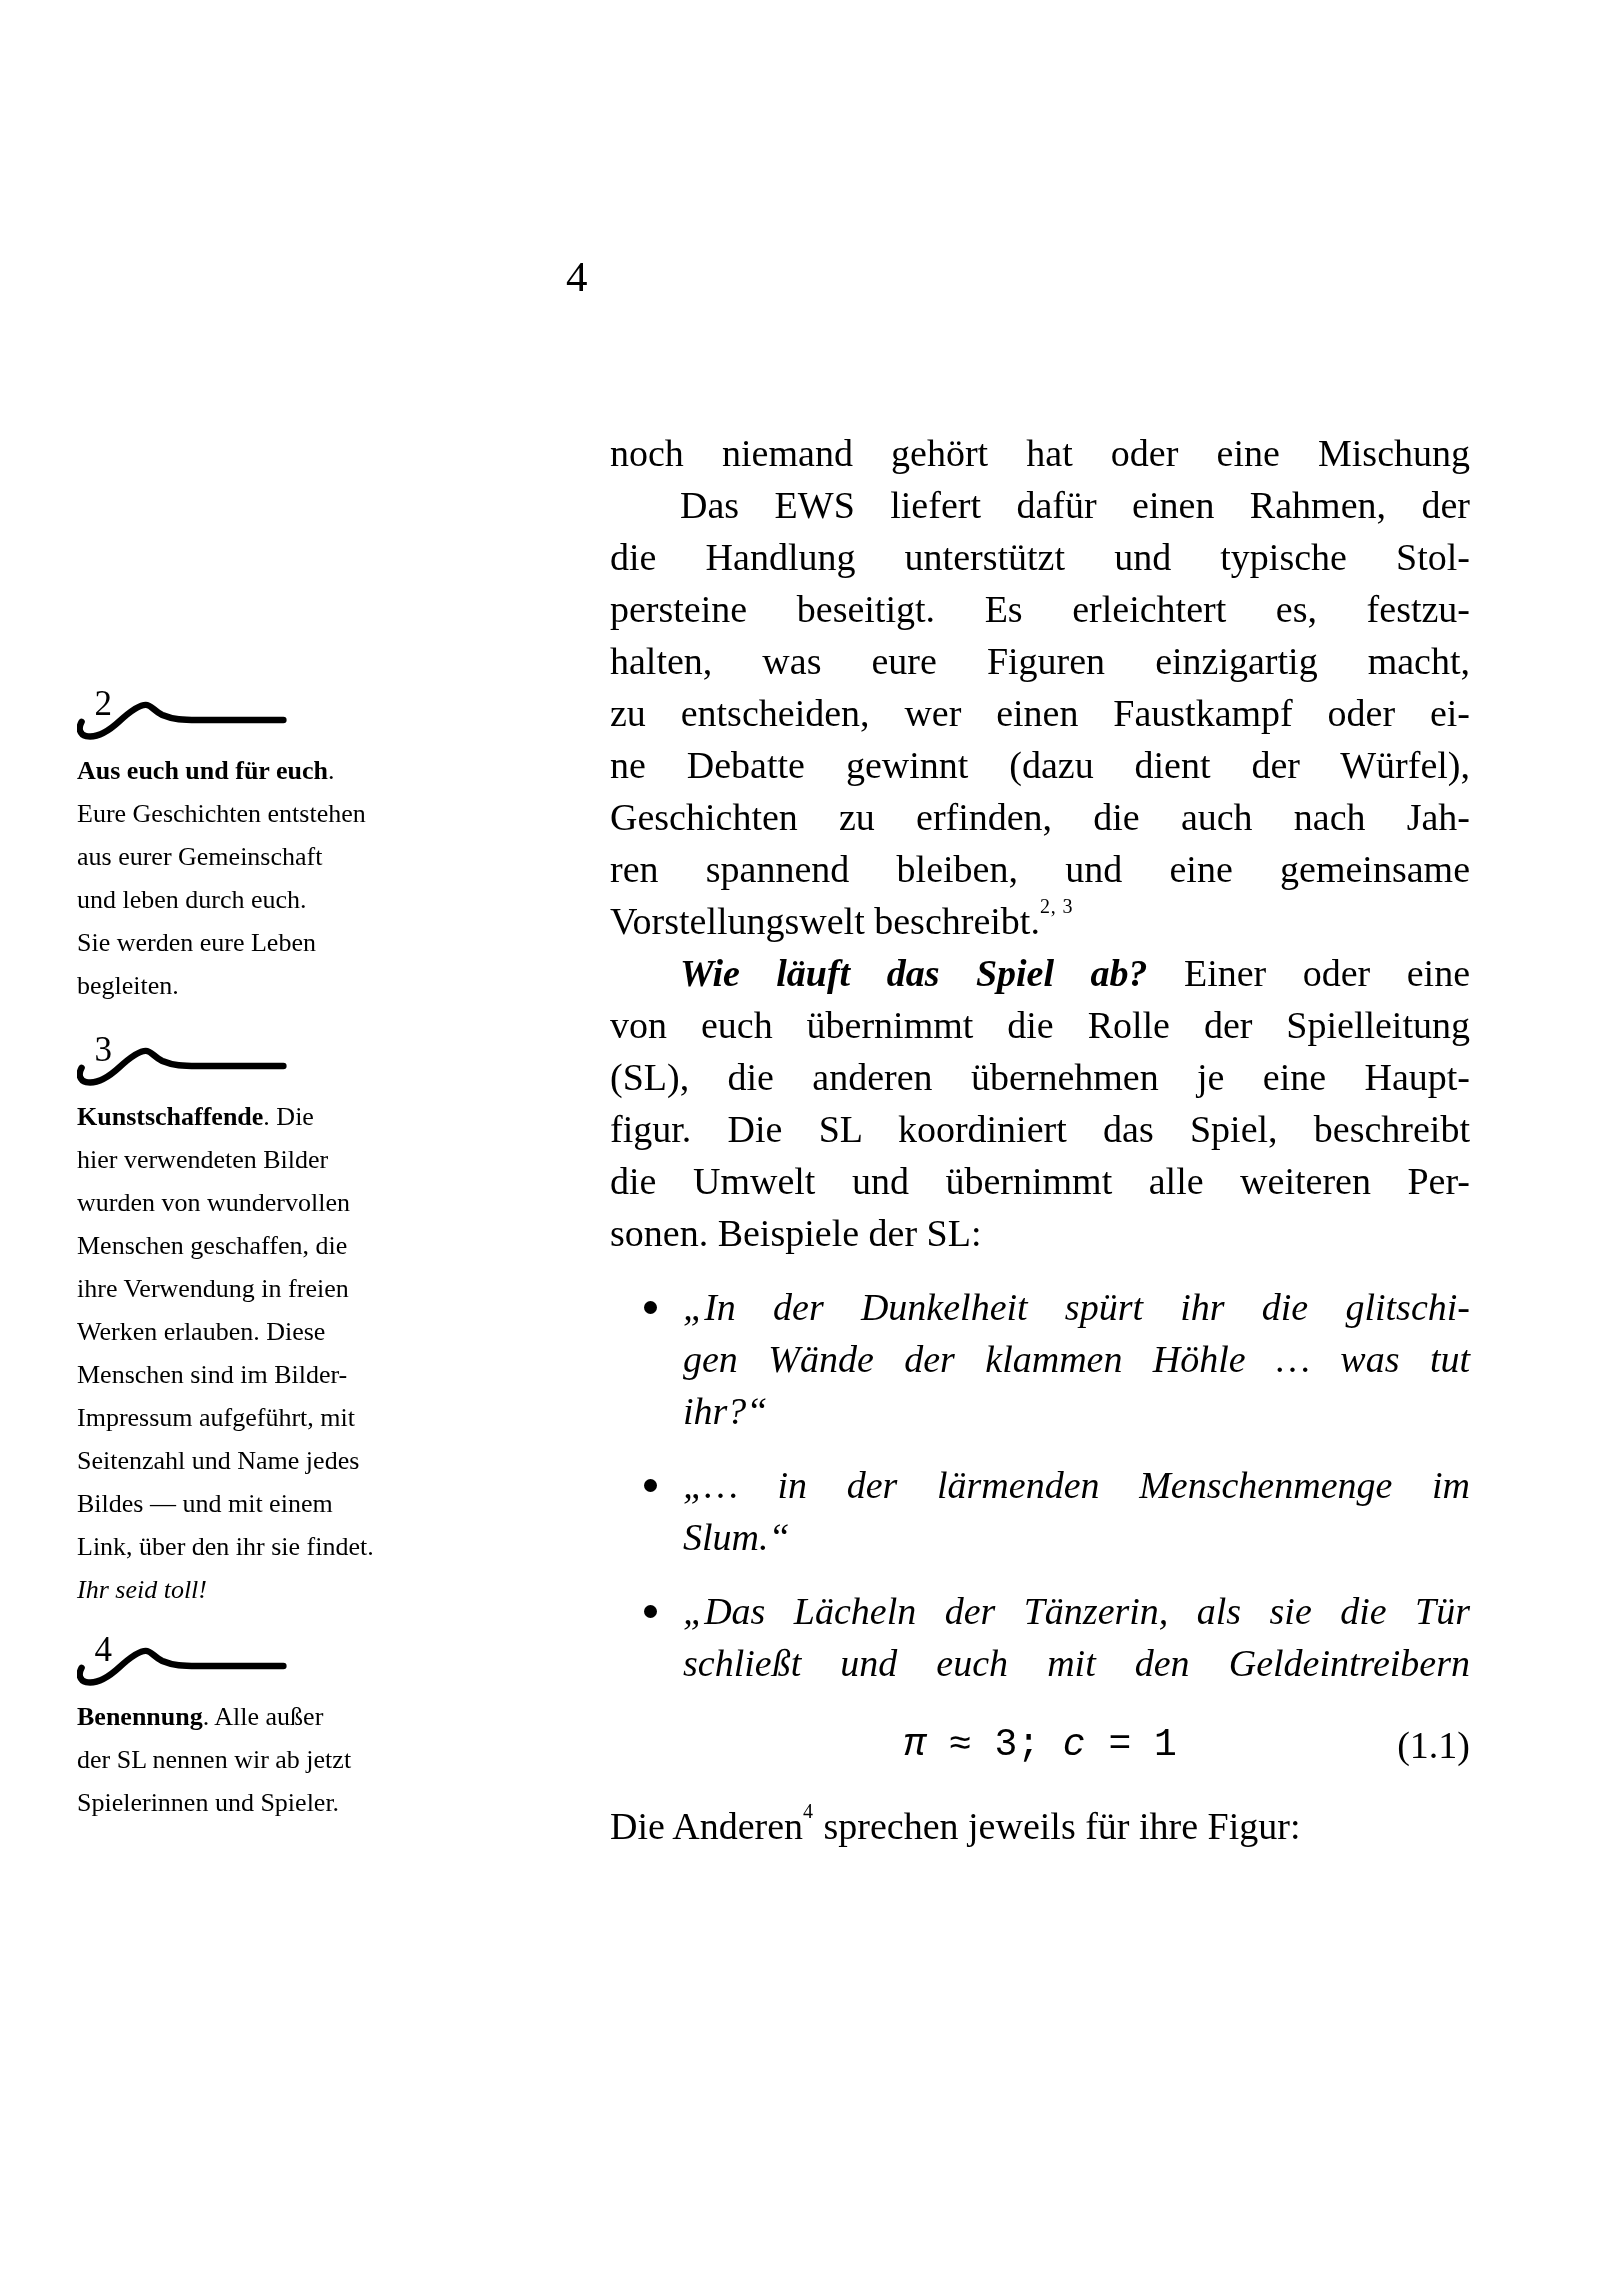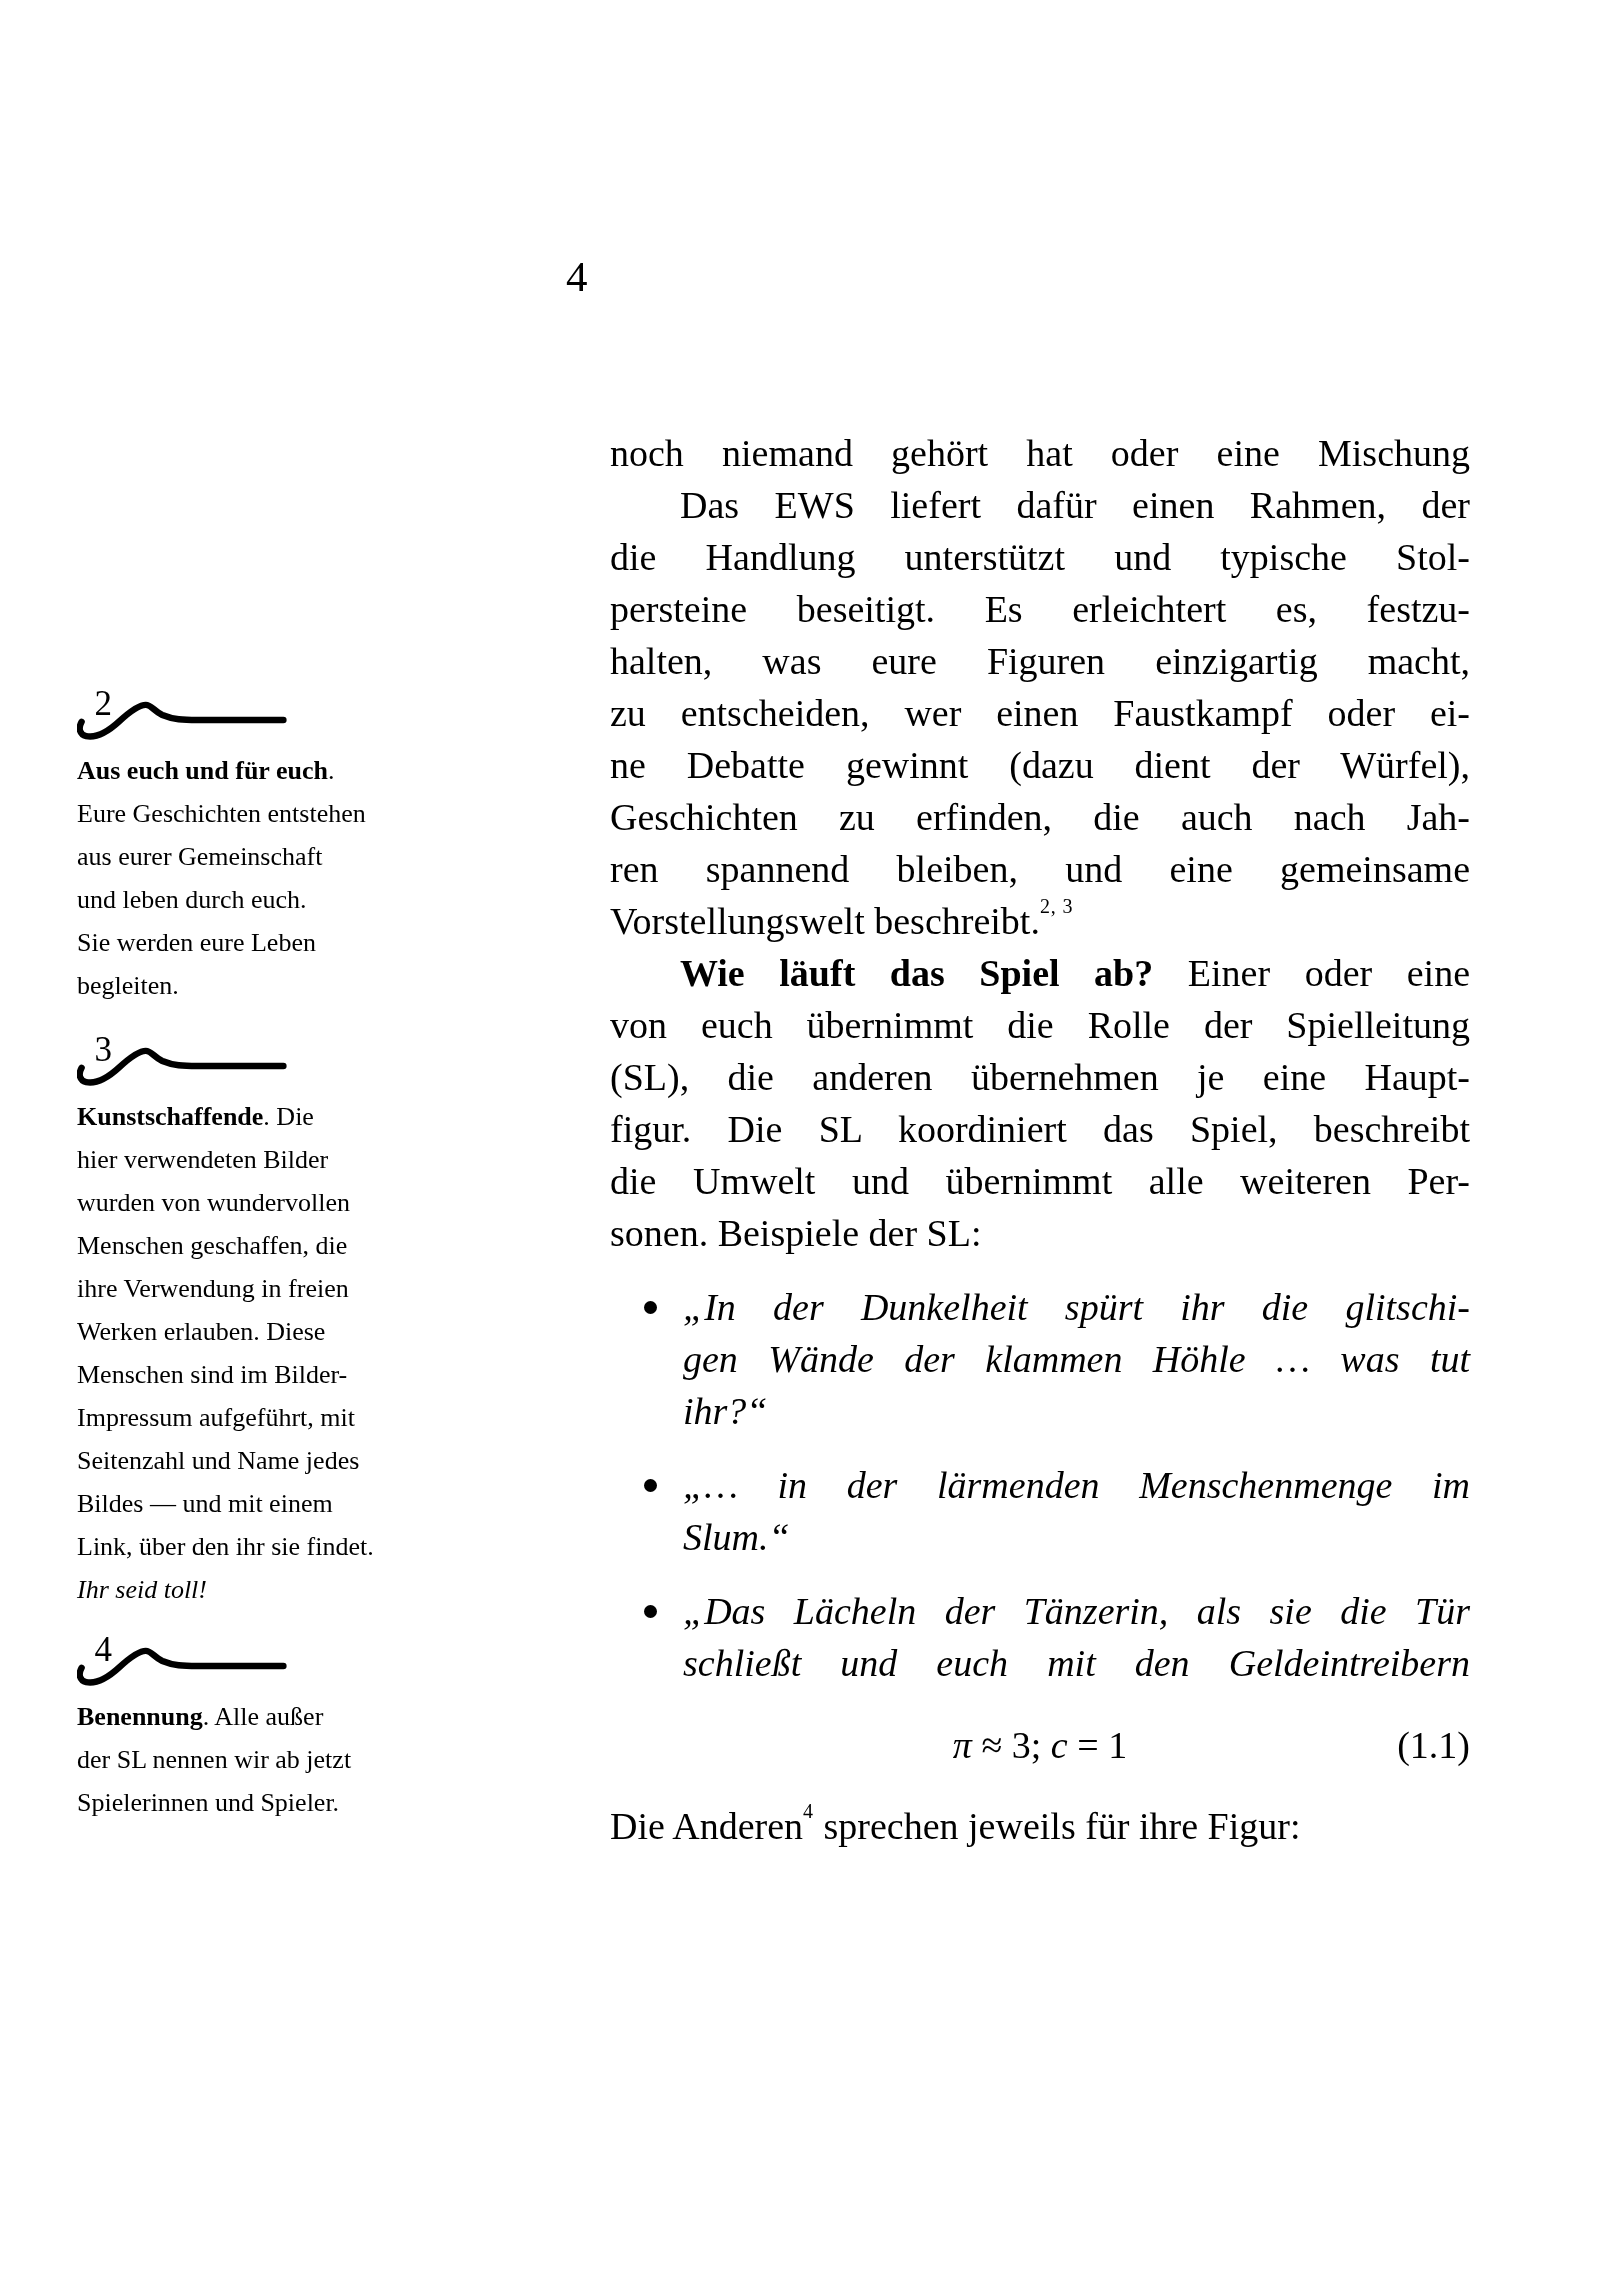--- a/index.html
+++ b/index.html
@@ -36,34 +36,34 @@
   .swash { position: absolute; left: 0; top: 18.4px; }
   .note .ln { font-size: 26px; line-height: 43px; height: 43px; white-space: nowrap; }
   .lead-b { font-weight: bold; }
   .it { font-style: italic; }
 
   
   .main-col { position: absolute; left: 566px; top: 427px; width: 860px; margin-left: 44px; }
   .main-col .ln { font-size: 38px; line-height: 52px; height: 52px; white-space: nowrap; }
   .main-col .ln.j { white-space: normal; text-align: justify; text-align-last: justify; }
   .ind { text-indent: 70px; }
-  .bi { font-weight: bold; }
+  .bi { font-weight: bold; font-style: italic; }
   sup.fnm { font-size: 20px; line-height: 0; vertical-align: 21px; letter-spacing: 0.9px; }
 
   
   .bullet { position: relative; margin-top: 22px; padding-left: 73px; }
   .bullet .ln { font-style: italic; }
   .dot {
     position: absolute; left: 34px; top: 20px;
     width: 13px; height: 13px; border-radius: 50%; background: #000;
   }
 
   
   .eqrow { position: relative; margin-top: 30px; height: 52px; font-size: 38px; line-height: 52px; }
-  .eqbody { position: absolute; left: 0; right: 0; text-align: center; }
+  .eqbody { position: absolute; left: 0; right: 0; text-align: center; font-family: Liberation Mono, monospace; }
   .eqvar { font-style: italic; }
   .eqtag { position: absolute; right: 0; top: 0; }
 
   .closing { margin-top: 29px; }
 </style>
 </head>
 <body>
 
 <div class="page">
 

